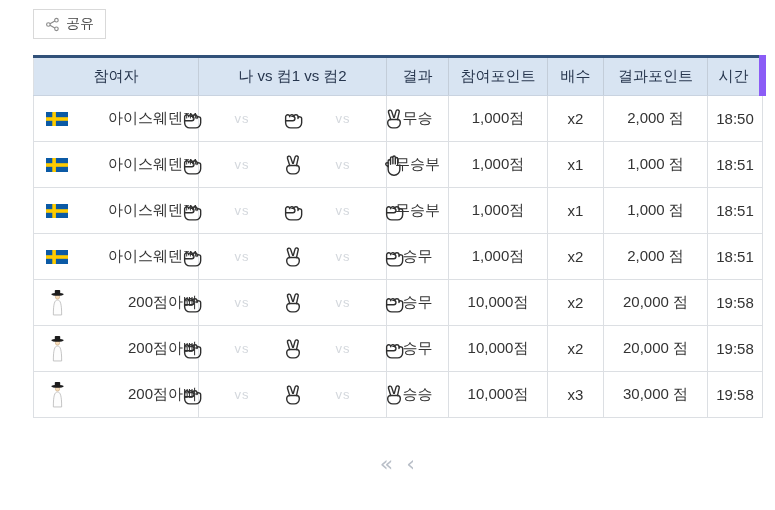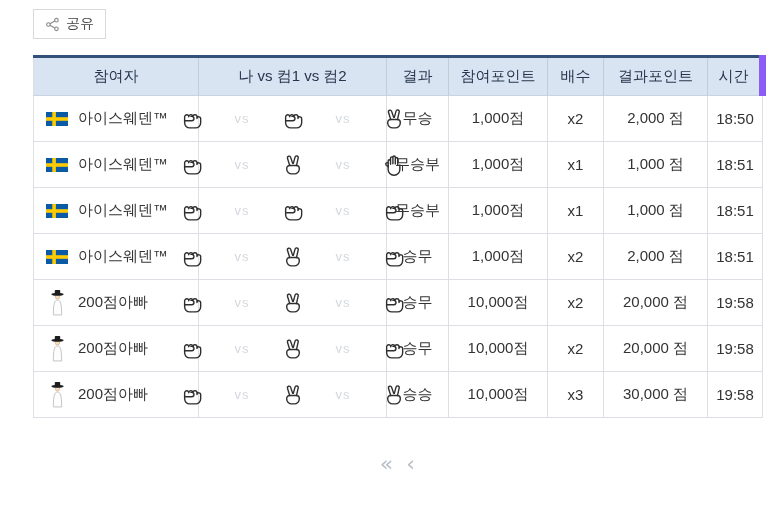--- a/index.html
+++ b/index.html
@@ -31,21 +31,21 @@
     height:37px;font-weight:500;color:#26354d;font-size:15px;
     padding:0;text-align:center;
   }
   .game-table thead th:first-child{border-left:1px solid #dcdfe3;}
   .game-table thead th:last-child{border-right:7px solid #8b5cf6;}
   .game-table td{
     border:1px solid #dcdfe3;height:46px;padding:0;text-align:center;
     color:#333;box-sizing:border-box;background:#fff;
   }
   td.player-cell{text-align:left;padding-left:11px;}
-  .player-wrap{display:flex;align-items:center;gap:9px;}
+  .player-wrap{display:flex;align-items:center;gap:9px;justify-content:space-between;}
   .player-wrap .avatar{display:flex;align-items:center;justify-content:center;width:24px;}
   .hands-wrap{display:flex;align-items:center;justify-content:center;gap:30px;}
   .hand{display:flex;}
   .hand svg{display:block;}
   .vs{color:#d4d8dd;font-size:13px;letter-spacing:1px;}
   
   .pagination{
     position:absolute;left:33px;top:446px;width:729px;height:36px;
     display:flex;align-items:center;justify-content:center;gap:9px;
   }

